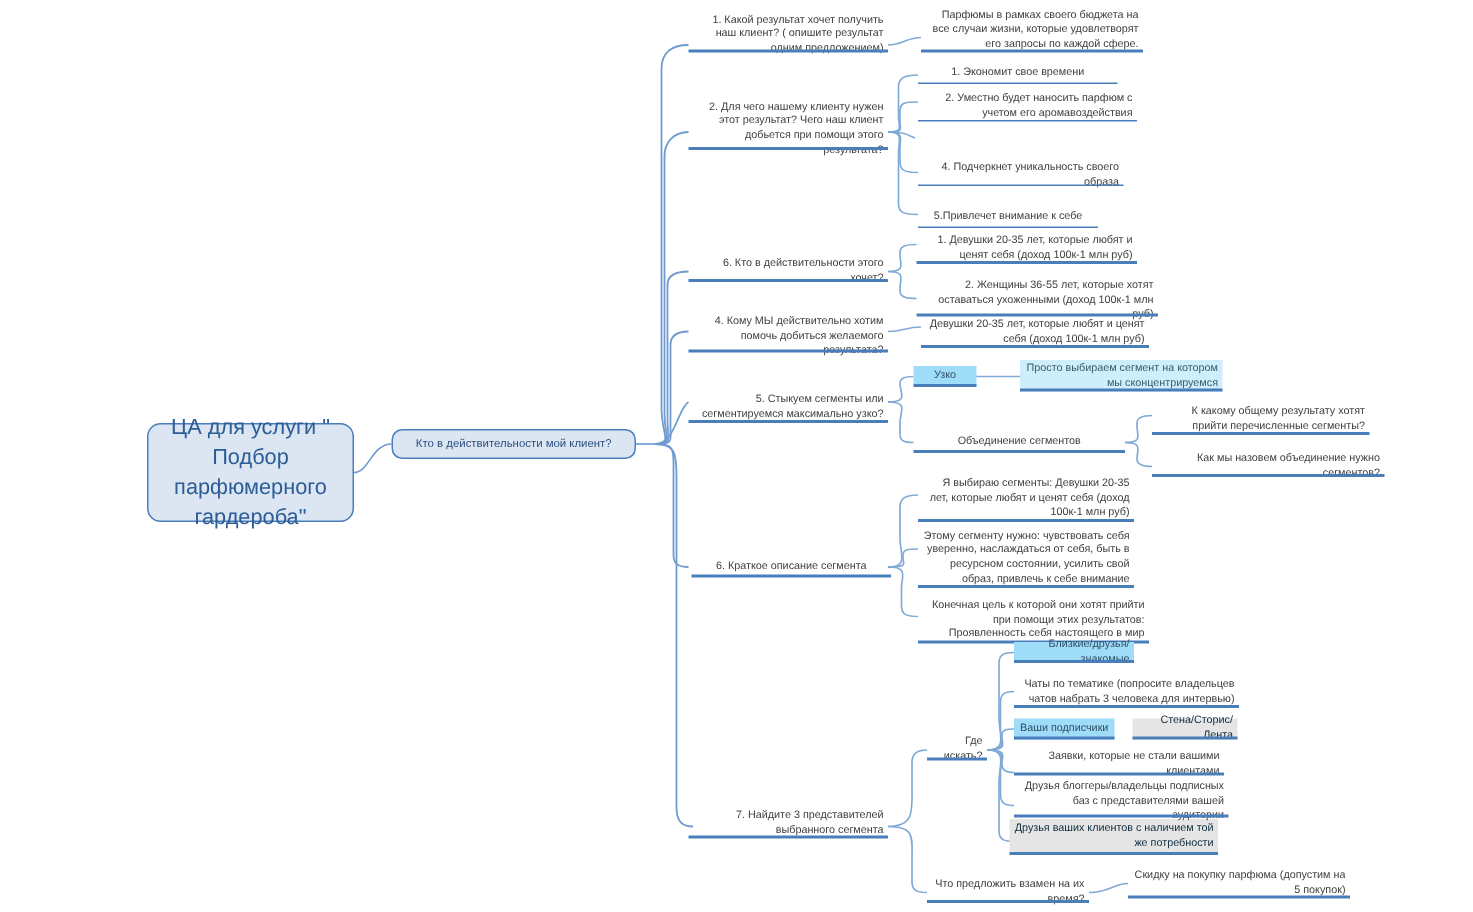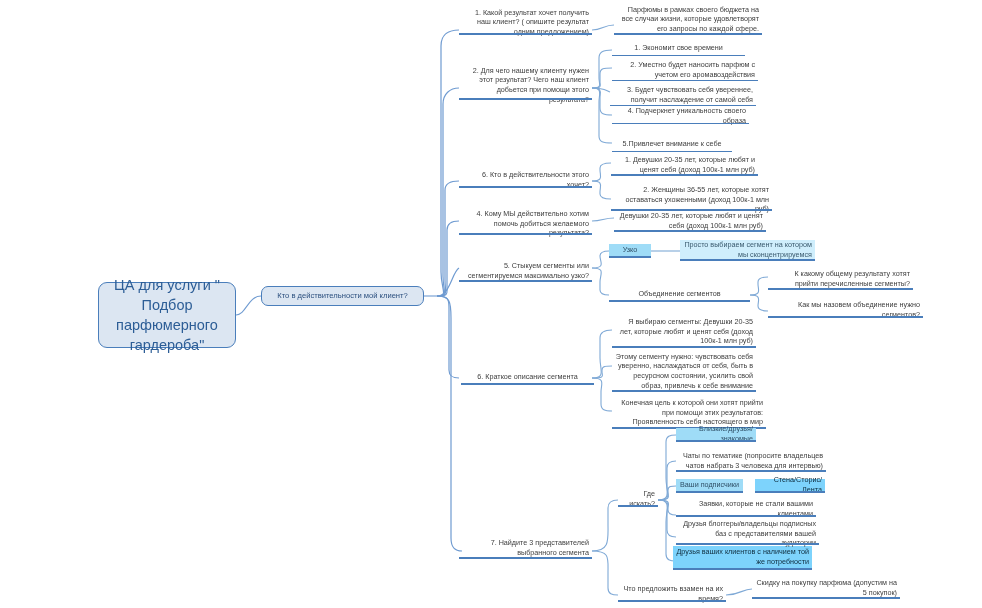--- a/index.html
+++ b/index.html
@@ -62,21 +62,21 @@
     content:"";
     position:absolute;
     left:0;right:0;bottom:0;
     height:1.6px;
     background:#4a7ebb;
   }
   .node.u.thin::after{height:1.3px;}
 
   
   .node.fill-light{background:#9fdcf7;color:#2f4f66;}
-  .node.fill-strong{background:#7dd3fc;color:#0e2c3d;}
+  .node.fill-strong{background:#e5e5e5;color:#0e2c3d;}
   .node.fill-pale{background:#cfeefc;color:#3a5a6e;}
   .node.fill-light::after,.node.fill-mid::after,
   .node.fill-strong::after,.node.fill-pale::after{background:#4a7ebb;}
 </style>
 </head>
 <body>
 
 <div id="canvas">
 
   <svg class="links" viewBox="0 0 982 608">
@@ -145,21 +145,20 @@
 гардероба"</div>
 
   <div class="pill" style="left:261px;top:286px;width:163px;height:20px;">Кто в действительности мой клиент?</div>
 
   <div class="node u" style="left:459px;top:11px;width:133px;height:24px;">1. Какой результат хочет получить наш клиент? ( опишите результат одним предложением)</div>
   <div class="node u" style="left:614px;top:5px;width:148px;height:30px;">Парфюмы в рамках своего бюджета на все случаи жизни, которые удовлетворят его запросы по каждой сфере.</div>
 
   <div class="node u" style="left:459px;top:72px;width:133px;height:28px;">2. Для чего нашему клиенту нужен этот результат? Чего наш клиент добьется при помощи этого результата?</div>
   <div class="node u thin" style="left:612px;top:42px;width:133px;height:14px;">1. Экономит свое времени</div>
   <div class="node u thin" style="left:612px;top:60px;width:146px;height:21px;">2. Уместно будет наносить парфюм с учетом его аромавоздействия</div>
-  <div class="node u thin" style="left:610px;top:85px;width:146px;height:21px;">3. Будет чувствовать себя увереннее, получит наслаждение от самой себя</div>
   <div class="node u thin" style="left:612px;top:110px;width:137px;height:14px;">4. Подчеркнет уникальность своего образа</div>
   <div class="node u thin" style="left:612px;top:138px;width:120px;height:14px;">5.Привлечет внимание к себе</div>
 
   <div class="node u" style="left:459px;top:174px;width:133px;height:14px;">6. Кто в действительности этого хочет?</div>
   <div class="node u" style="left:611px;top:155px;width:147px;height:21px;">1. Девушки 20-35 лет, которые  любят и ценят себя (доход 100к-1 млн руб)</div>
   <div class="node u" style="left:611px;top:190px;width:161px;height:21px;">2. Женщины 36-55 лет, которые хотят оставаться ухоженными (доход 100к-1 млн руб)</div>
 
   <div class="node u" style="left:459px;top:214px;width:133px;height:21px;">4. Кому МЫ действительно хотим помочь добиться желаемого результата?</div>
   <div class="node u" style="left:614px;top:211px;width:152px;height:21px;">Девушки 20-35 лет, которые  любят и ценят себя (доход 100к-1 млн руб)</div>
 

